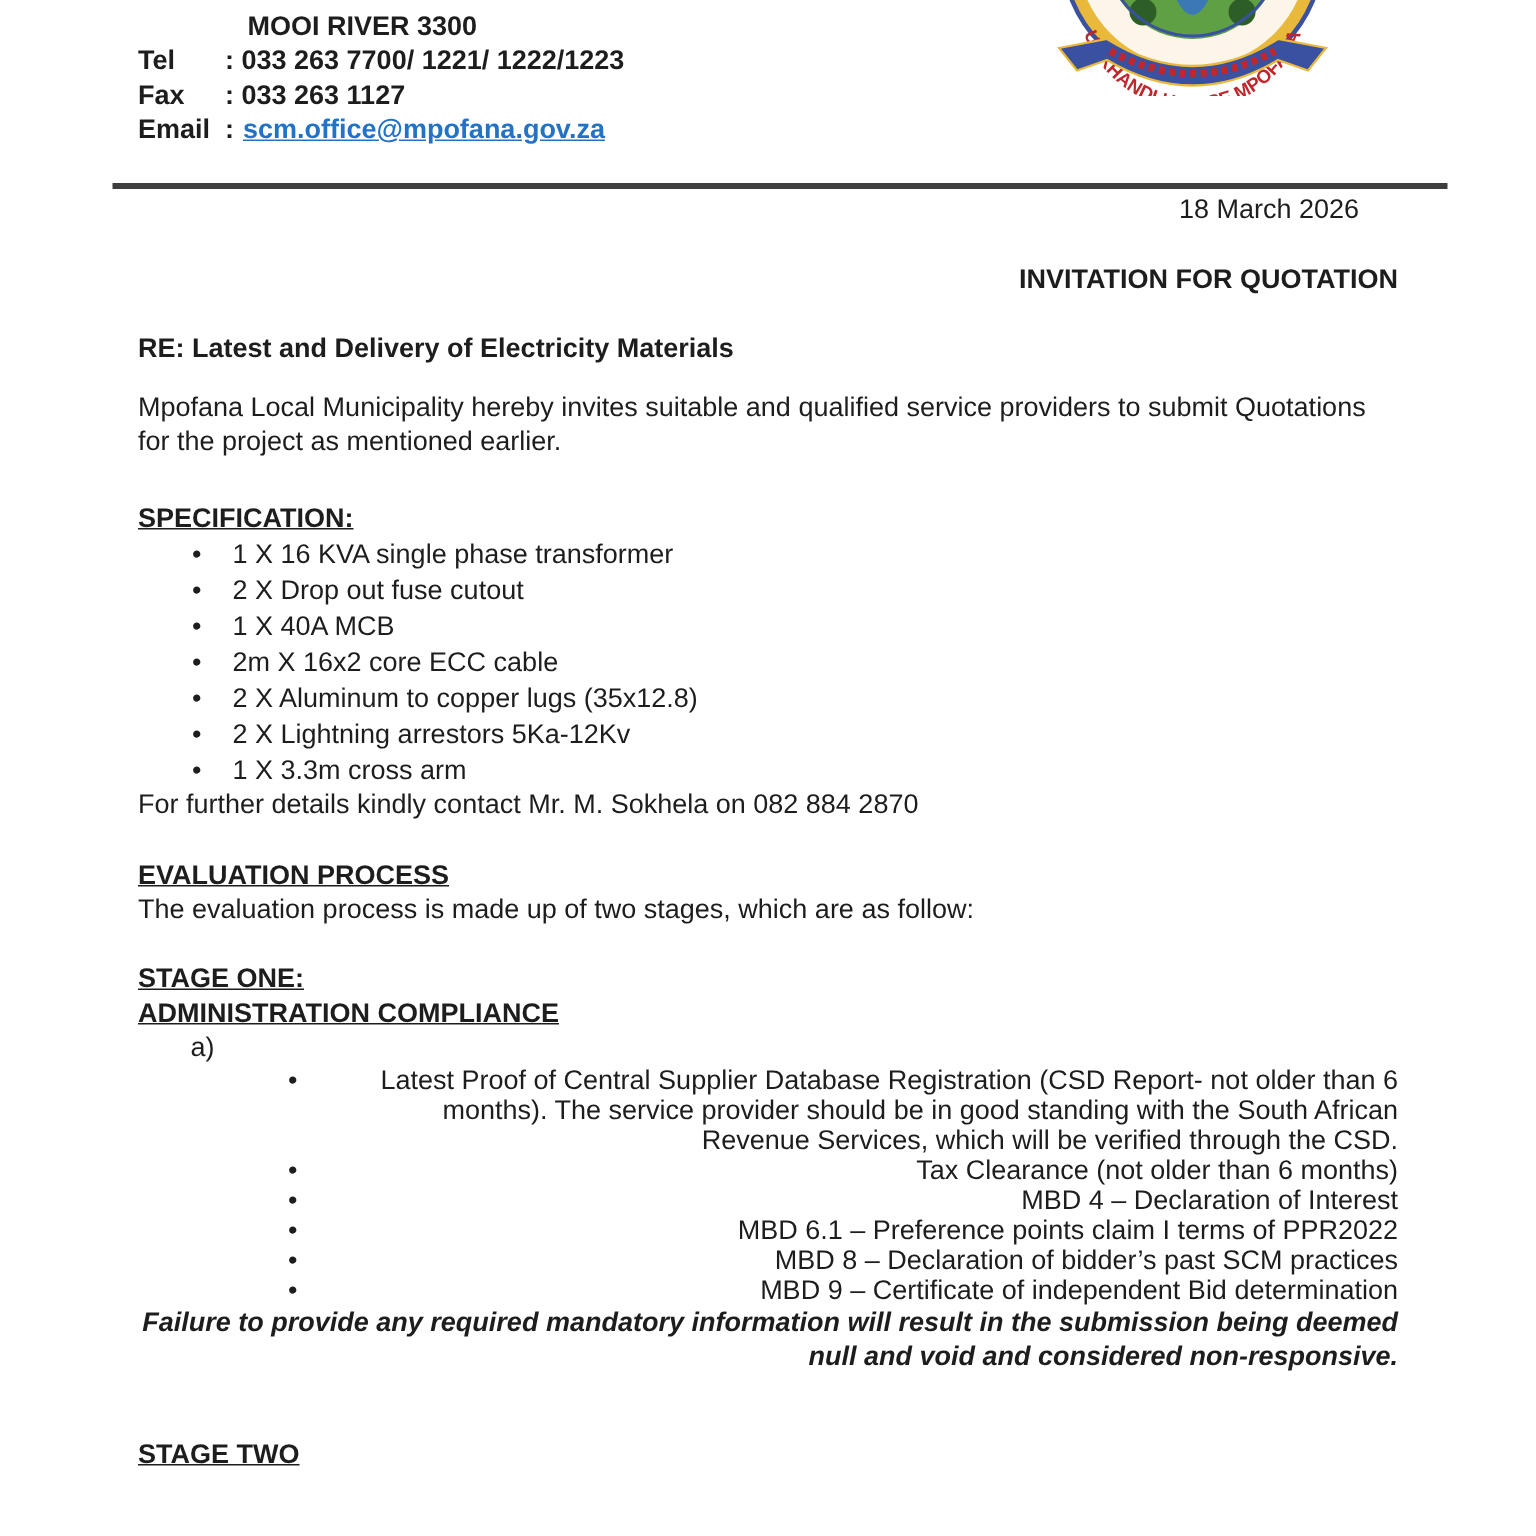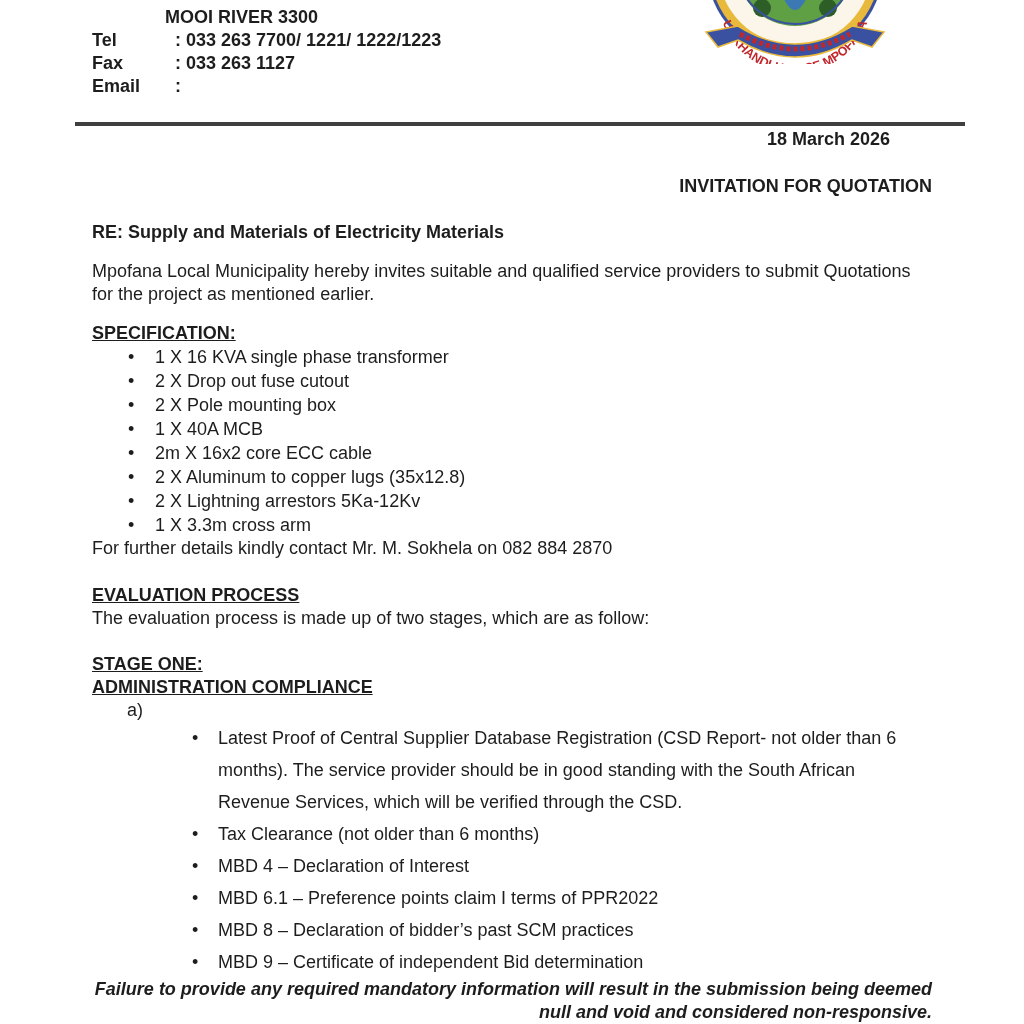--- a/index.html
+++ b/index.html
@@ -11,44 +11,44 @@
     overflow: hidden;
     position: relative;
     font-family: "Liberation Sans", sans-serif;
     font-size: 18px;
     line-height: 23px;
     color: #1d1d1d;
     padding: 6px 92px 0 92px;
   }
   
   .city-line { font-weight: bold; margin-left: 73px; }
-  .contact-row { display: flex; font-weight: bold; gap: 25px; }
+  .contact-row { display: flex; font-weight: bold; }
   .contact-label { width: 58px; flex: 0 0 58px; }
   .contact-value { white-space: pre; }
   .email-sep { margin-right: 6px; }
   a.email-link { color: #2273c5; text-decoration: underline; font-weight: bold; cursor: pointer; }
   
   .logo-wrap { position: absolute; top: 0; right: 124px; width: 200px; height: 64px; }
   
   .rule { border: none; height: 4px; background: #3f3f3f; margin: 24px -33px 2px -17px; }
-  .date-line { text-align: right; margin-right: 42px; font-weight: bold; }
+  .date-line { text-align: right; margin-right: 26px; font-weight: normal; }
   .doc-title { text-align: right; font-weight: bold; margin-top: 24px; }
   .re-line { font-weight: bold; margin-top: 23px; }
   .intro { margin-top: 16px; }
   .h-underline { font-weight: bold; text-decoration: underline; }
-  .spec-heading { margin-top: 16px; }
+  .spec-heading { margin-top: 28px; }
   ul.spec-list { list-style: none; line-height: 24px; }
   ul.spec-list li { position: relative; padding-left: 63px; }
   ul.spec-list li::before { content: "•"; position: absolute; left: 36px; }
   .contact-note { margin-top: 0; }
   .eval-heading { margin-top: 24px; }
   .stage-heading { margin-top: 23px; }
   .a-line { margin-left: 35px; display: flex; }
   .a-marker { width: 28px; flex: 0 0 28px; }
-  ul.req-list { list-style: none; line-height: 32px; }
+  ul.req-list { list-style: none; line-height: 20px; text-align: right; }
   ul.req-list li { position: relative; padding-left: 126px; }
   ul.req-list li::before { content: "•"; position: absolute; left: 100px; }
   .warning { font-weight: bold; font-style: italic; margin-top: 0; text-align: right; }
   .stage-two { margin-top: 42px; }
 </style>
 </head>
 <body>
 
 <div class="page">
 
@@ -85,38 +85,38 @@
   </div>
 
   <div class="contact-row">
     <span class="contact-label">Fax</span>
     <span class="contact-value">: 033 263 1127</span>
   </div>
 
   <div class="contact-row">
     <span class="contact-label">Email</span>
     <span class="email-sep">:</span>
+    <a class="email-link">scm.office@mpofana.gov.za</a>
   </div>
 
   <hr class="rule">
 
   <div class="date-line">18 March 2026</div>
 
   <div class="doc-title">INVITATION FOR QUOTATION</div>
 
-  <div class="re-line">RE: Supply and Materials of Electricity Materials</div>
+  <div class="re-line">RE: Latest and Delivery of Electricity Materials</div>
 
   <p class="intro">Mpofana Local Municipality hereby invites suitable and qualified service providers to submit Quotations for the project as mentioned earlier.</p>
 
   <div class="h-underline spec-heading">SPECIFICATION:</div>
 
   <ul class="spec-list">
     <li>1 X 16 KVA single phase transformer</li>
     <li>2 X Drop out fuse cutout</li>
-    <li>2 X Pole mounting box</li>
     <li>1 X 40A MCB</li>
     <li>2m X 16x2 core ECC cable</li>
     <li>2 X Aluminum to copper lugs (35x12.8)</li>
     <li>2 X Lightning arrestors 5Ka-12Kv</li>
     <li>1 X 3.3m cross arm</li>
   </ul>
 
   <p class="contact-note">For further details kindly contact Mr. M. Sokhela on 082 884 2870</p>
 
   <div class="h-underline eval-heading">EVALUATION PROCESS</div>

